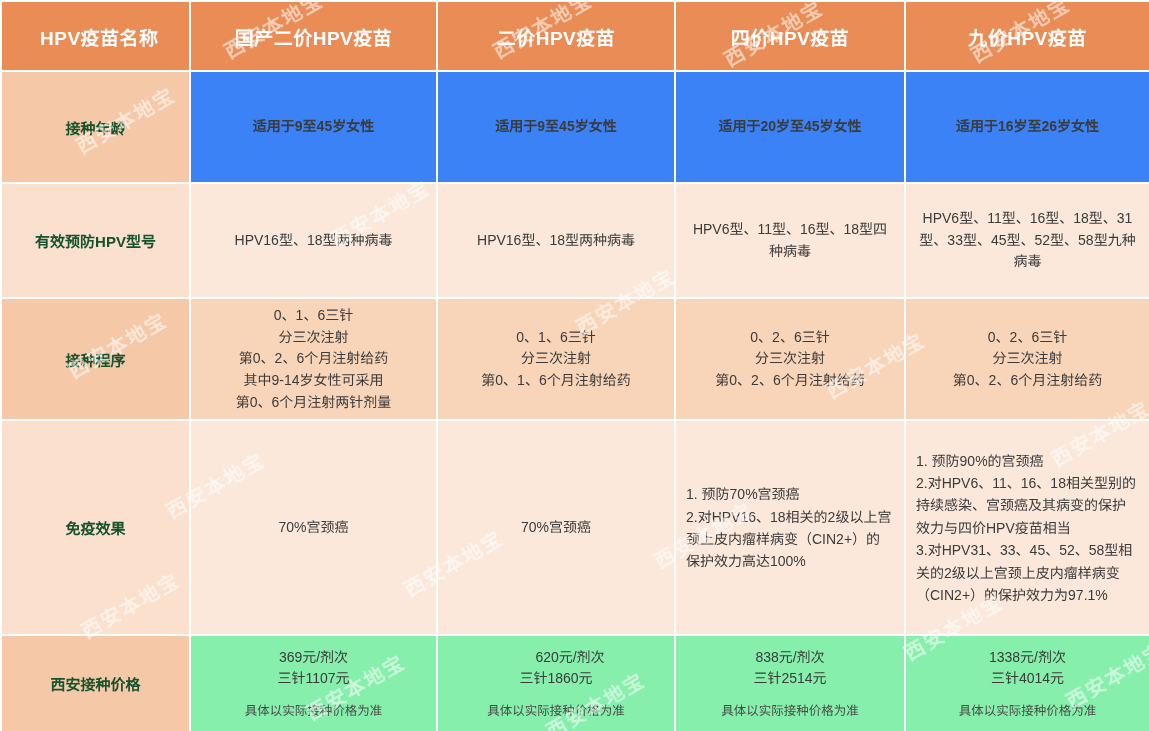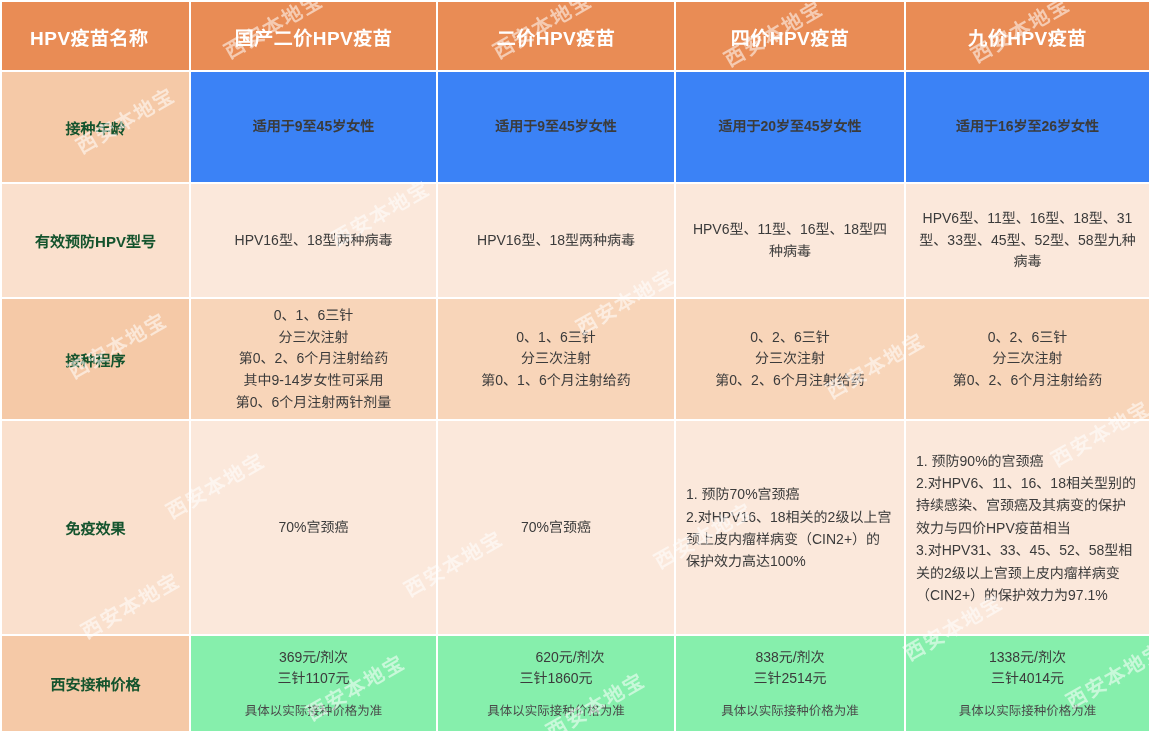--- a/index.html
+++ b/index.html
@@ -43,21 +43,21 @@
   tr.header-row th {
     background: #e98c55;
     color: #ffffff;
     font-size: 19px;
     font-weight: bold;
     letter-spacing: 0.5px;
     height: 70px;
   }
   tr.header-row th.first-col {
     text-align: left;
-    padding-left: 28px;
+    padding-left: 38px;
     font-size: 19px;
   }
 
   
   td.label {
     font-size: 15px;
     font-weight: bold;
     color: #14532d;
   }
   td.cell {

